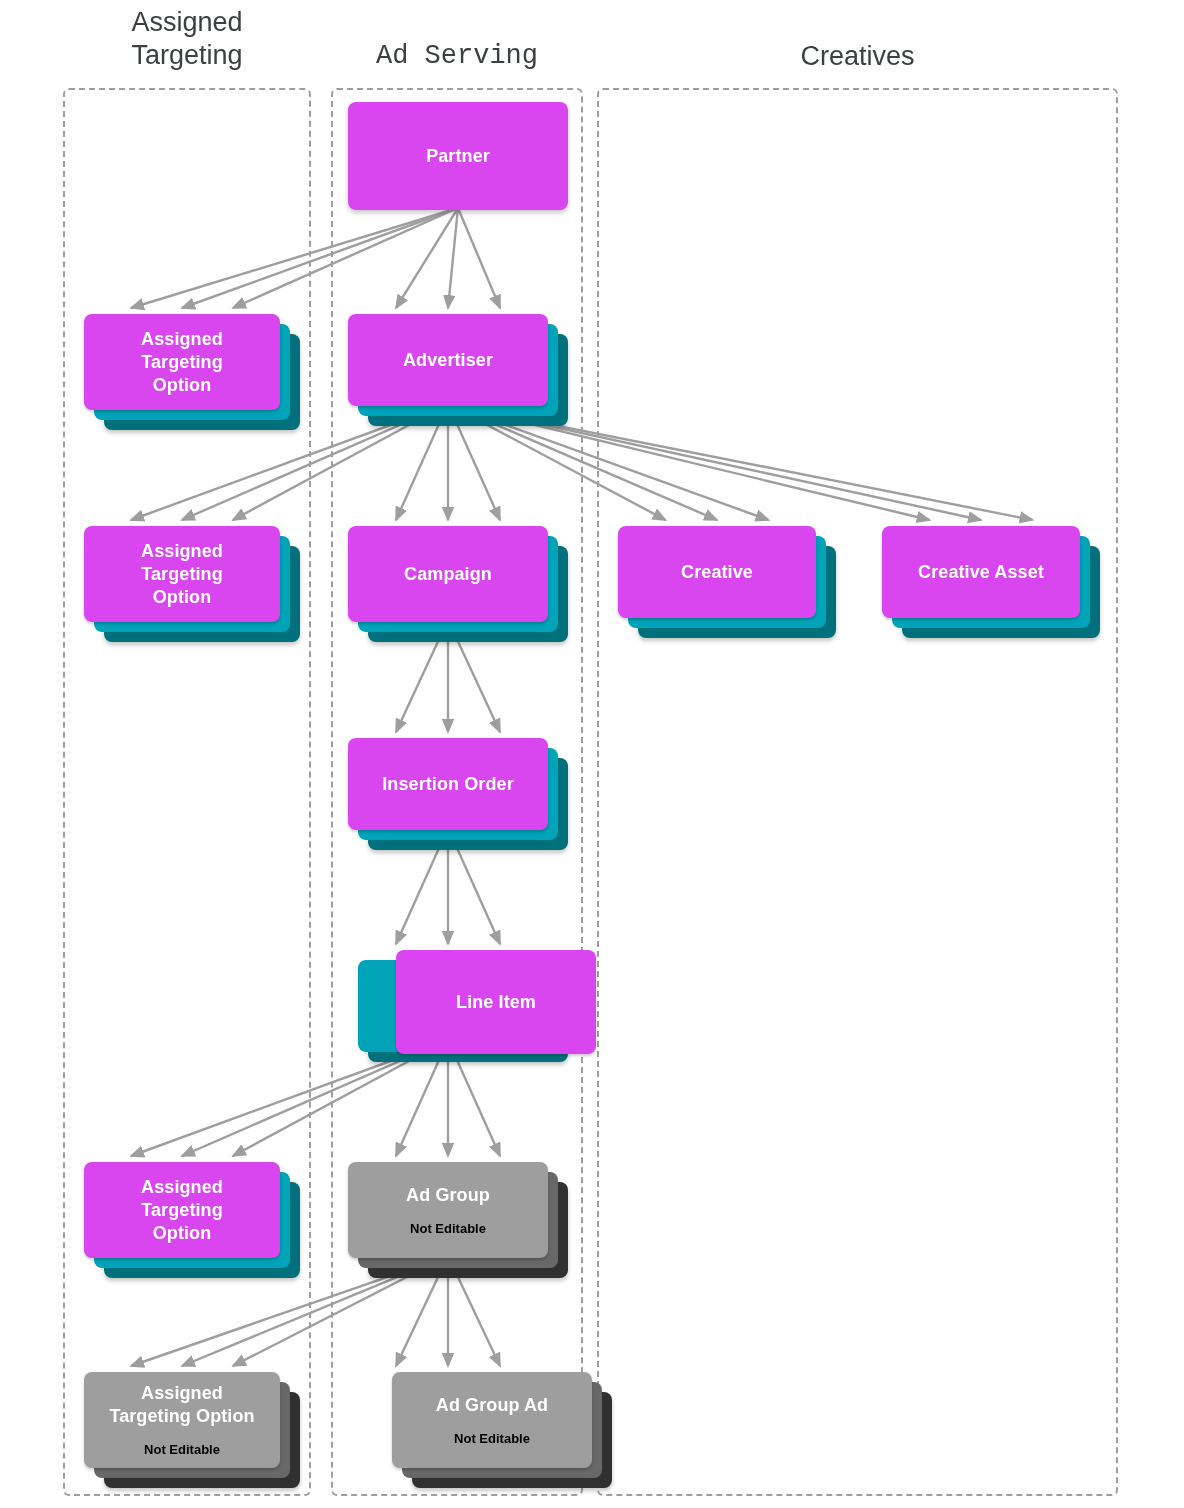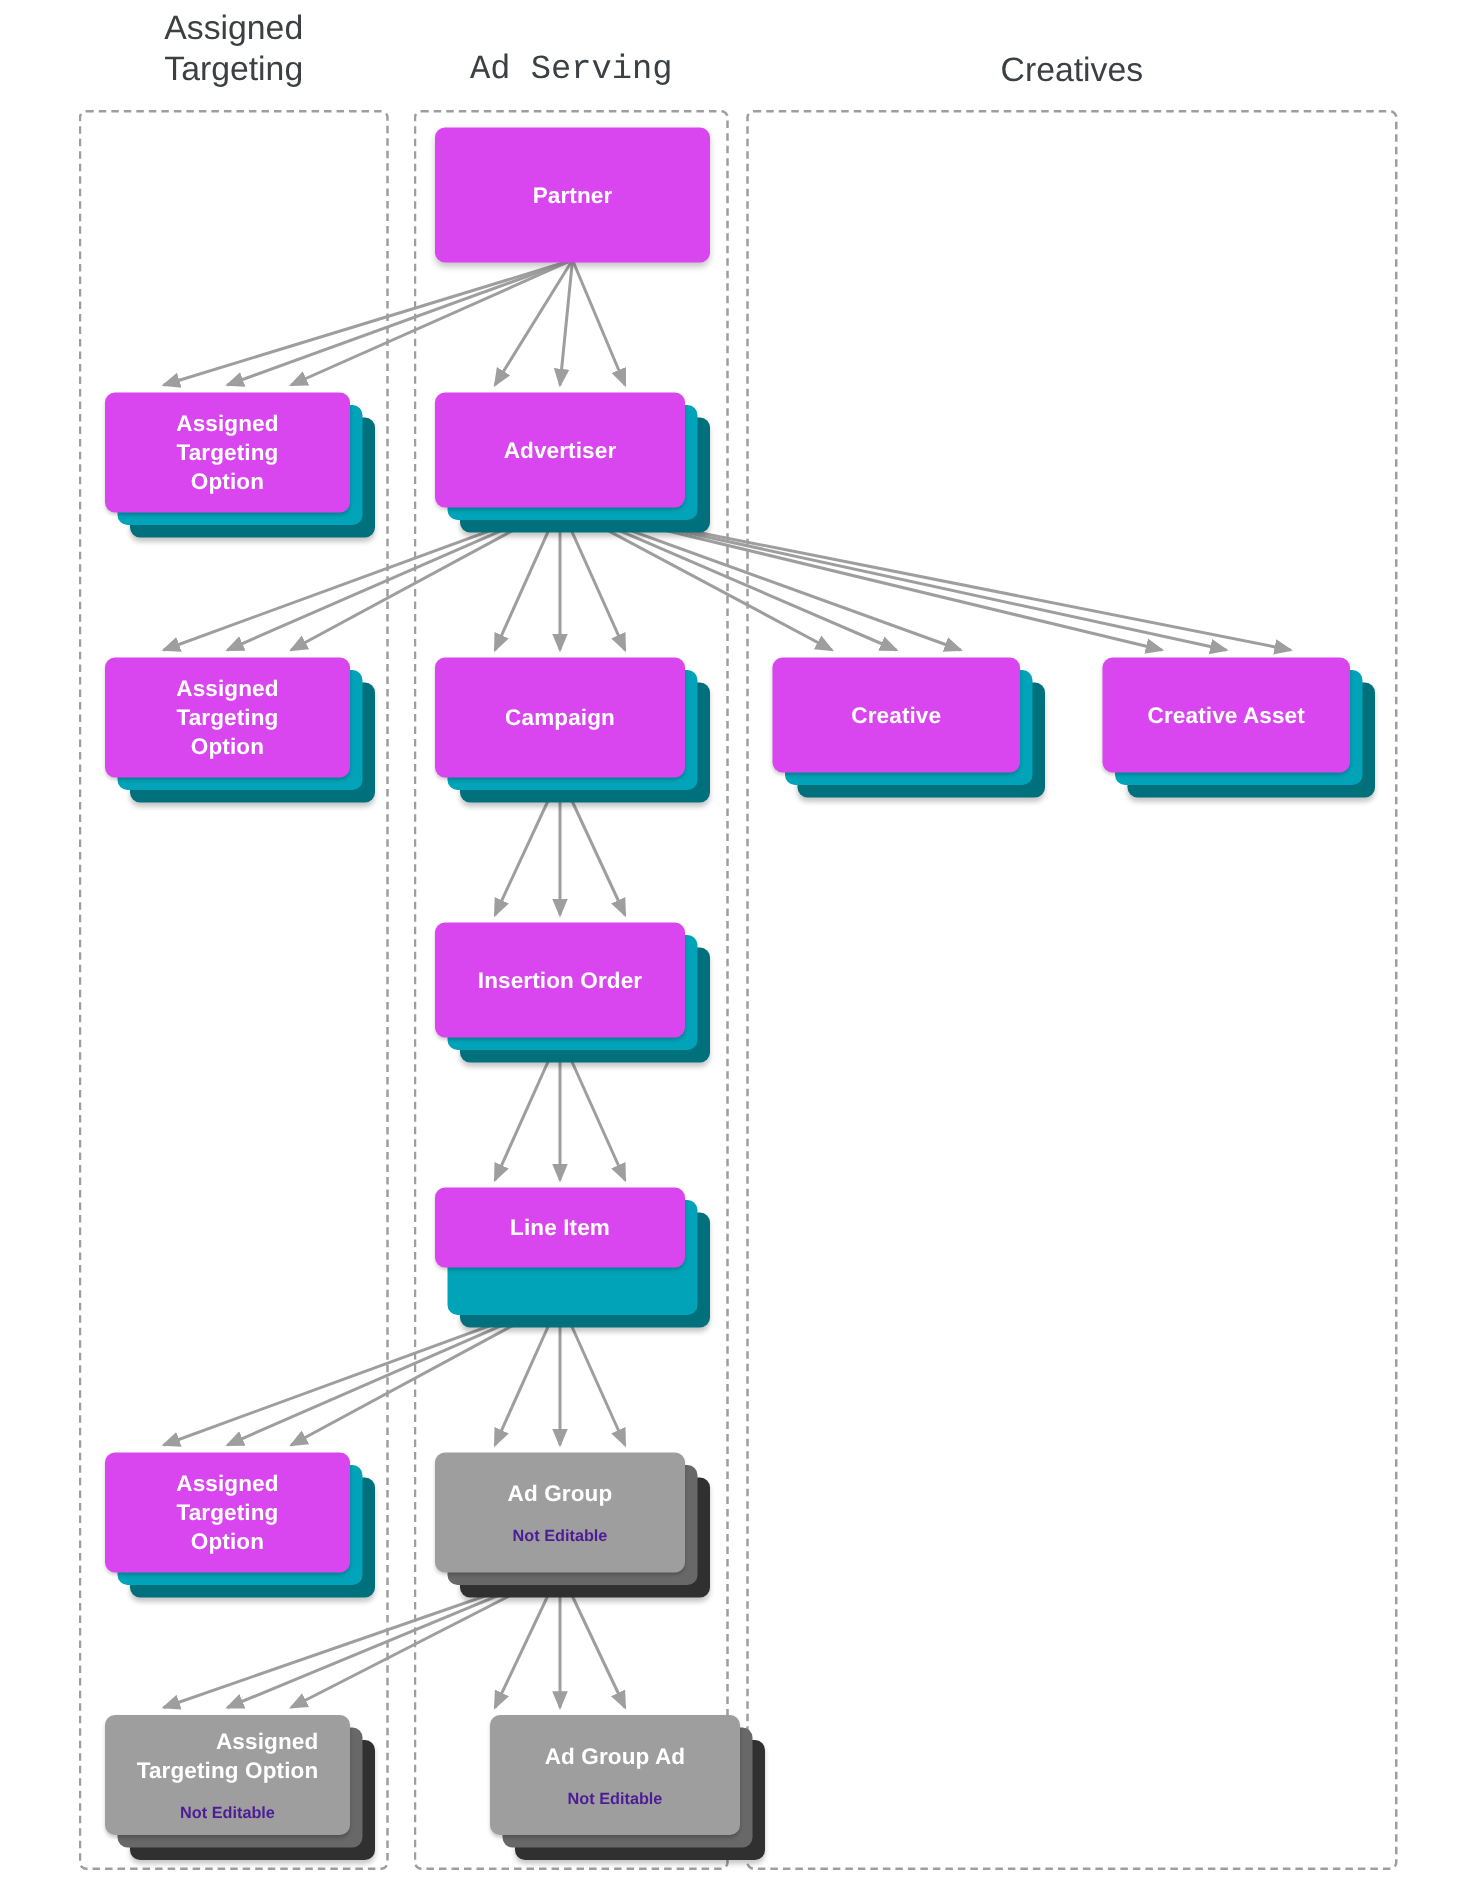--- a/index.html
+++ b/index.html
@@ -73,33 +73,33 @@
   .node-title {
     color: #ffffff;
     font-weight: bold;
     font-size: 18px;
     line-height: 23px;
     letter-spacing: 0.1px;
     font-family: "Liberation Sans", sans-serif;
     white-space: pre-line;
   }
   .node-sub {
-    color: #4c1d95;
+    color: #000000;
     font-weight: bold;
     font-size: 13px;
     line-height: 16px;
     margin-top: 14px;
     font-family: "Liberation Sans", sans-serif;
   }
   
   .theme-cyan .card   { background: #d946ef; box-shadow: 0 2px 3px rgba(0,0,0,0.20); }
   .theme-cyan .stack-l2 { background: #00a3b8; }
   .theme-cyan .stack-l3 { background: #00707d; box-shadow: 0 3px 4px rgba(0,0,0,0.22); }
   
-  .theme-gray .card   { background: #9e9e9e; box-shadow: 0 2px 3px rgba(0,0,0,0.20); text-align: right; }
+  .theme-gray .card   { background: #9e9e9e; box-shadow: 0 2px 3px rgba(0,0,0,0.20); }
   .theme-gray .stack-l2 { background: #686868; }
   .theme-gray .stack-l3 { background: #303030; box-shadow: 0 3px 4px rgba(0,0,0,0.22); }
   
   .single .card { box-shadow: 0 3px 5px rgba(0,0,0,0.22); }
 </style>
 </head>
 <body>
 
 <div id="canvas">
 
@@ -217,21 +217,21 @@
       <div class="node theme-cyan" style="left: 348px; top: 738px; width: 200px; height: 92px;">
         <div class="stack-l3" style="left: 20px; top: 20px; width: 200px; height: 92px;"></div>
         <div class="stack-l2" style="left: 10px; top: 10px; width: 200px; height: 92px;"></div>
         <div class="card" style="width: 200px; height: 92px;">
           <div class="node-title">Insertion Order</div>
         </div>
       </div>
       <div class="node theme-cyan" style="left: 348px; top: 950px; width: 200px; height: 92px;">
         <div class="stack-l3" style="left: 20px; top: 20px; width: 200px; height: 92px;"></div>
         <div class="stack-l2" style="left: 10px; top: 10px; width: 200px; height: 92px;"></div>
-        <div class="card" style="width: 200px; height: 64px;">
+        <div class="card" style="width: 200px; height: 104px; margin-left: 48px;">
           <div class="node-title">Line Item</div>
         </div>
       </div>
       <div class="node theme-cyan" style="left: 84px; top: 1162px; width: 196px; height: 96px;">
         <div class="stack-l3" style="left: 20px; top: 20px; width: 196px; height: 96px;"></div>
         <div class="stack-l2" style="left: 10px; top: 10px; width: 196px; height: 96px;"></div>
         <div class="card" style="width: 196px; height: 96px;">
           <div class="node-title">Assigned
 Targeting
 Option</div>

